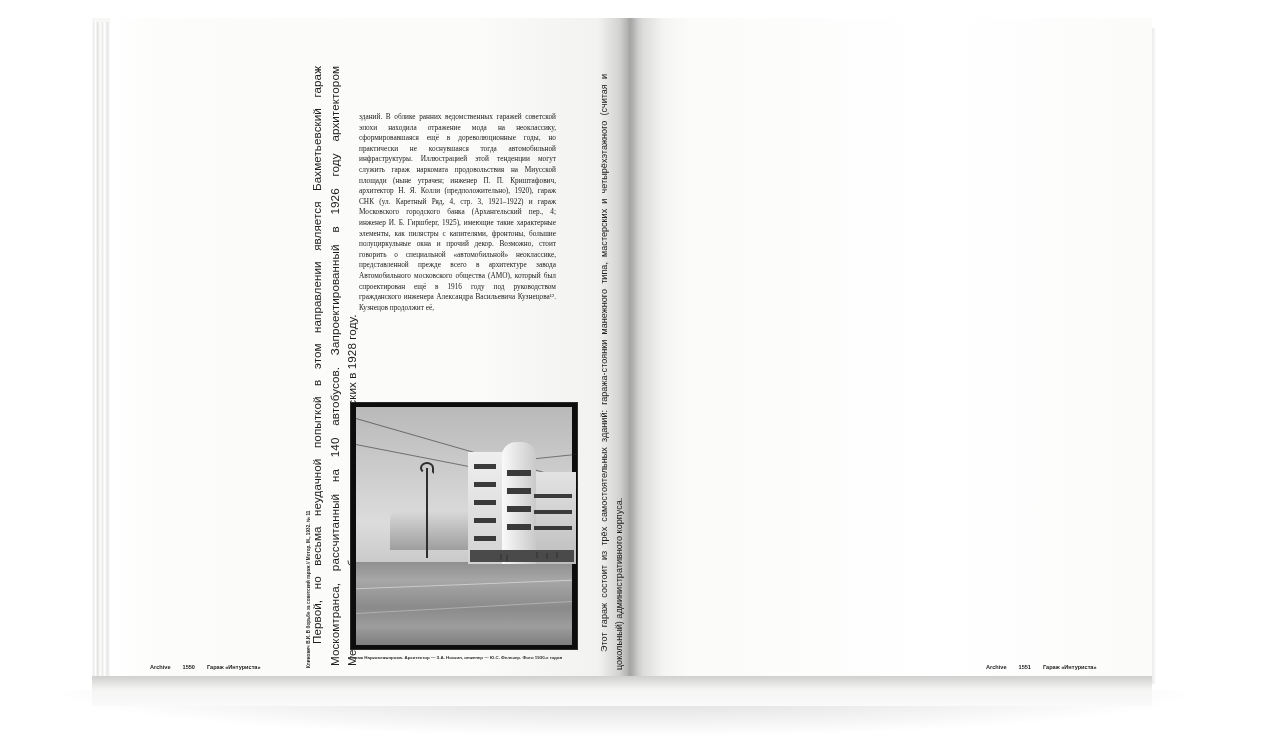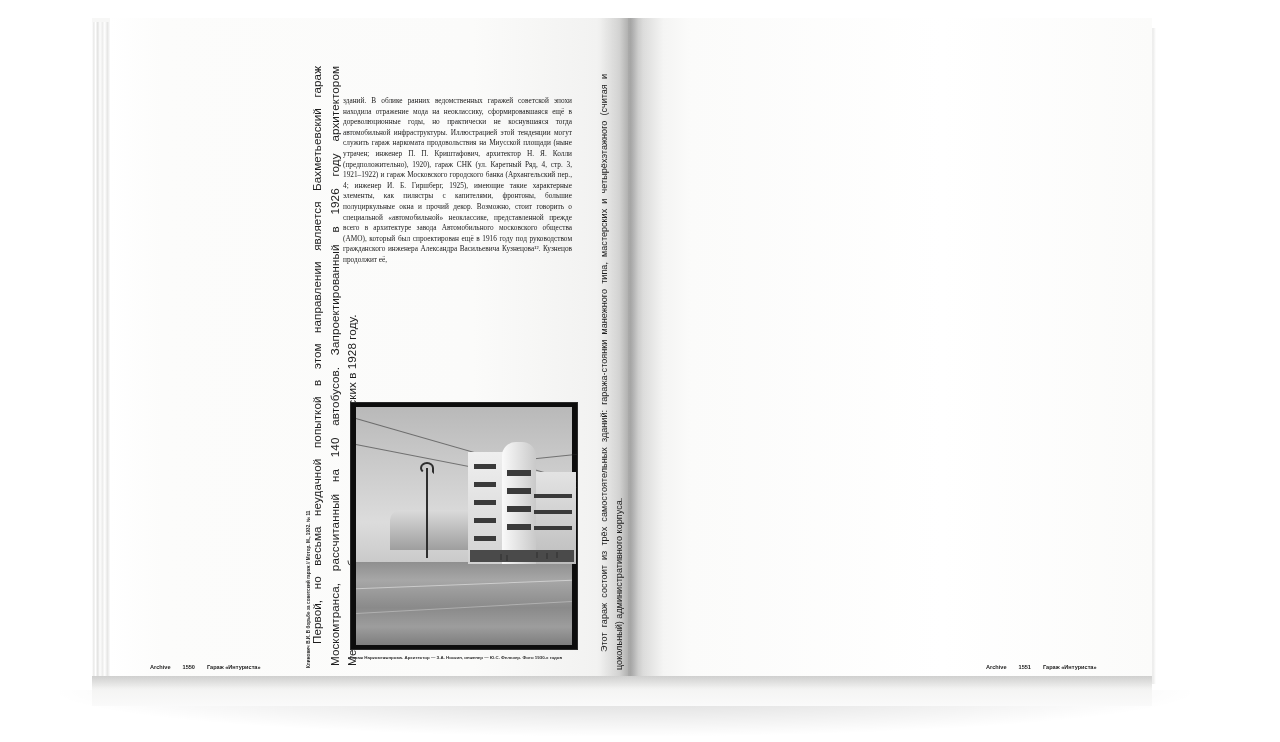--- a/index.html
+++ b/index.html
@@ -83,21 +83,21 @@
 
   
   .body-col {
     font-family: "Liberation Serif", serif;
     font-size: 7.3px;
     line-height: 10.6px;
     text-align: justify;
     color: #1b1b1b;
     hyphens: auto;
   }
-  .body-col p { margin: 0; text-indent: 14px; }
+  .body-col p { margin: 16px; text-indent: 14px; }
   .body-col p.noind { text-indent: 0; }
 
   .vert-block {
     font-family: "Liberation Sans", sans-serif;
     font-weight: 400;
     color: #1d1d1d;
     transform-origin: 0 0;
     white-space: normal;
     text-align: justify;
   }

